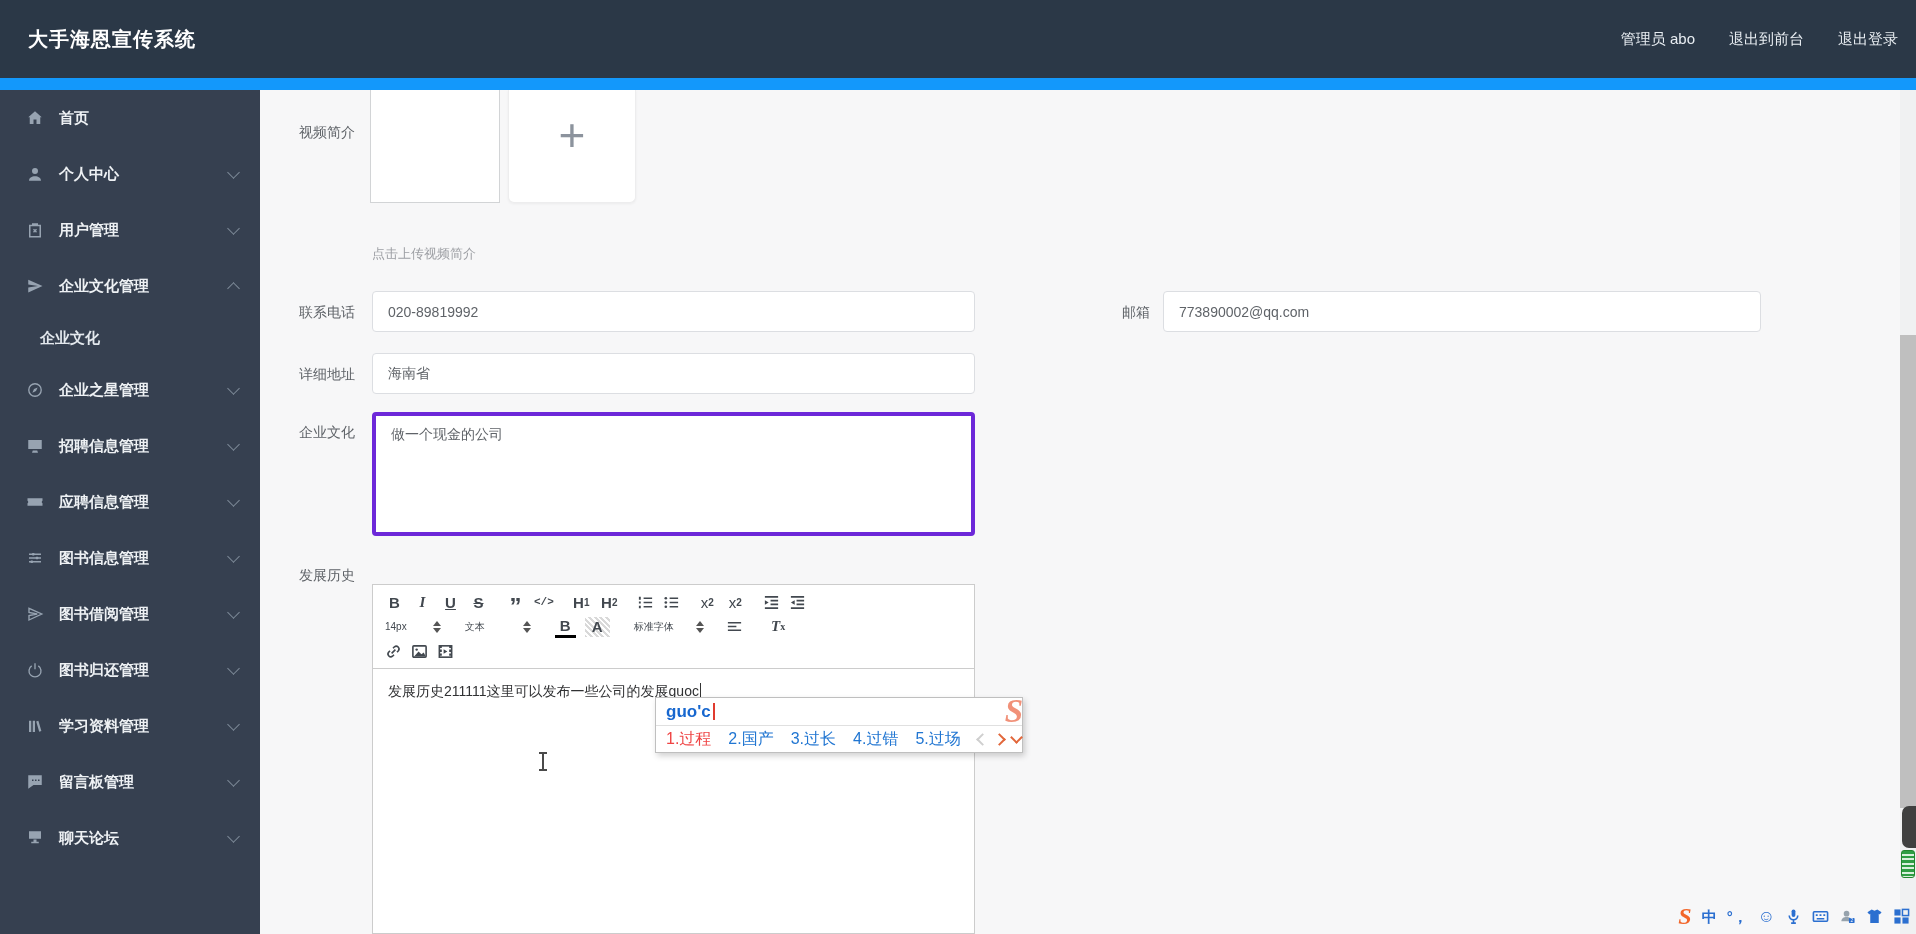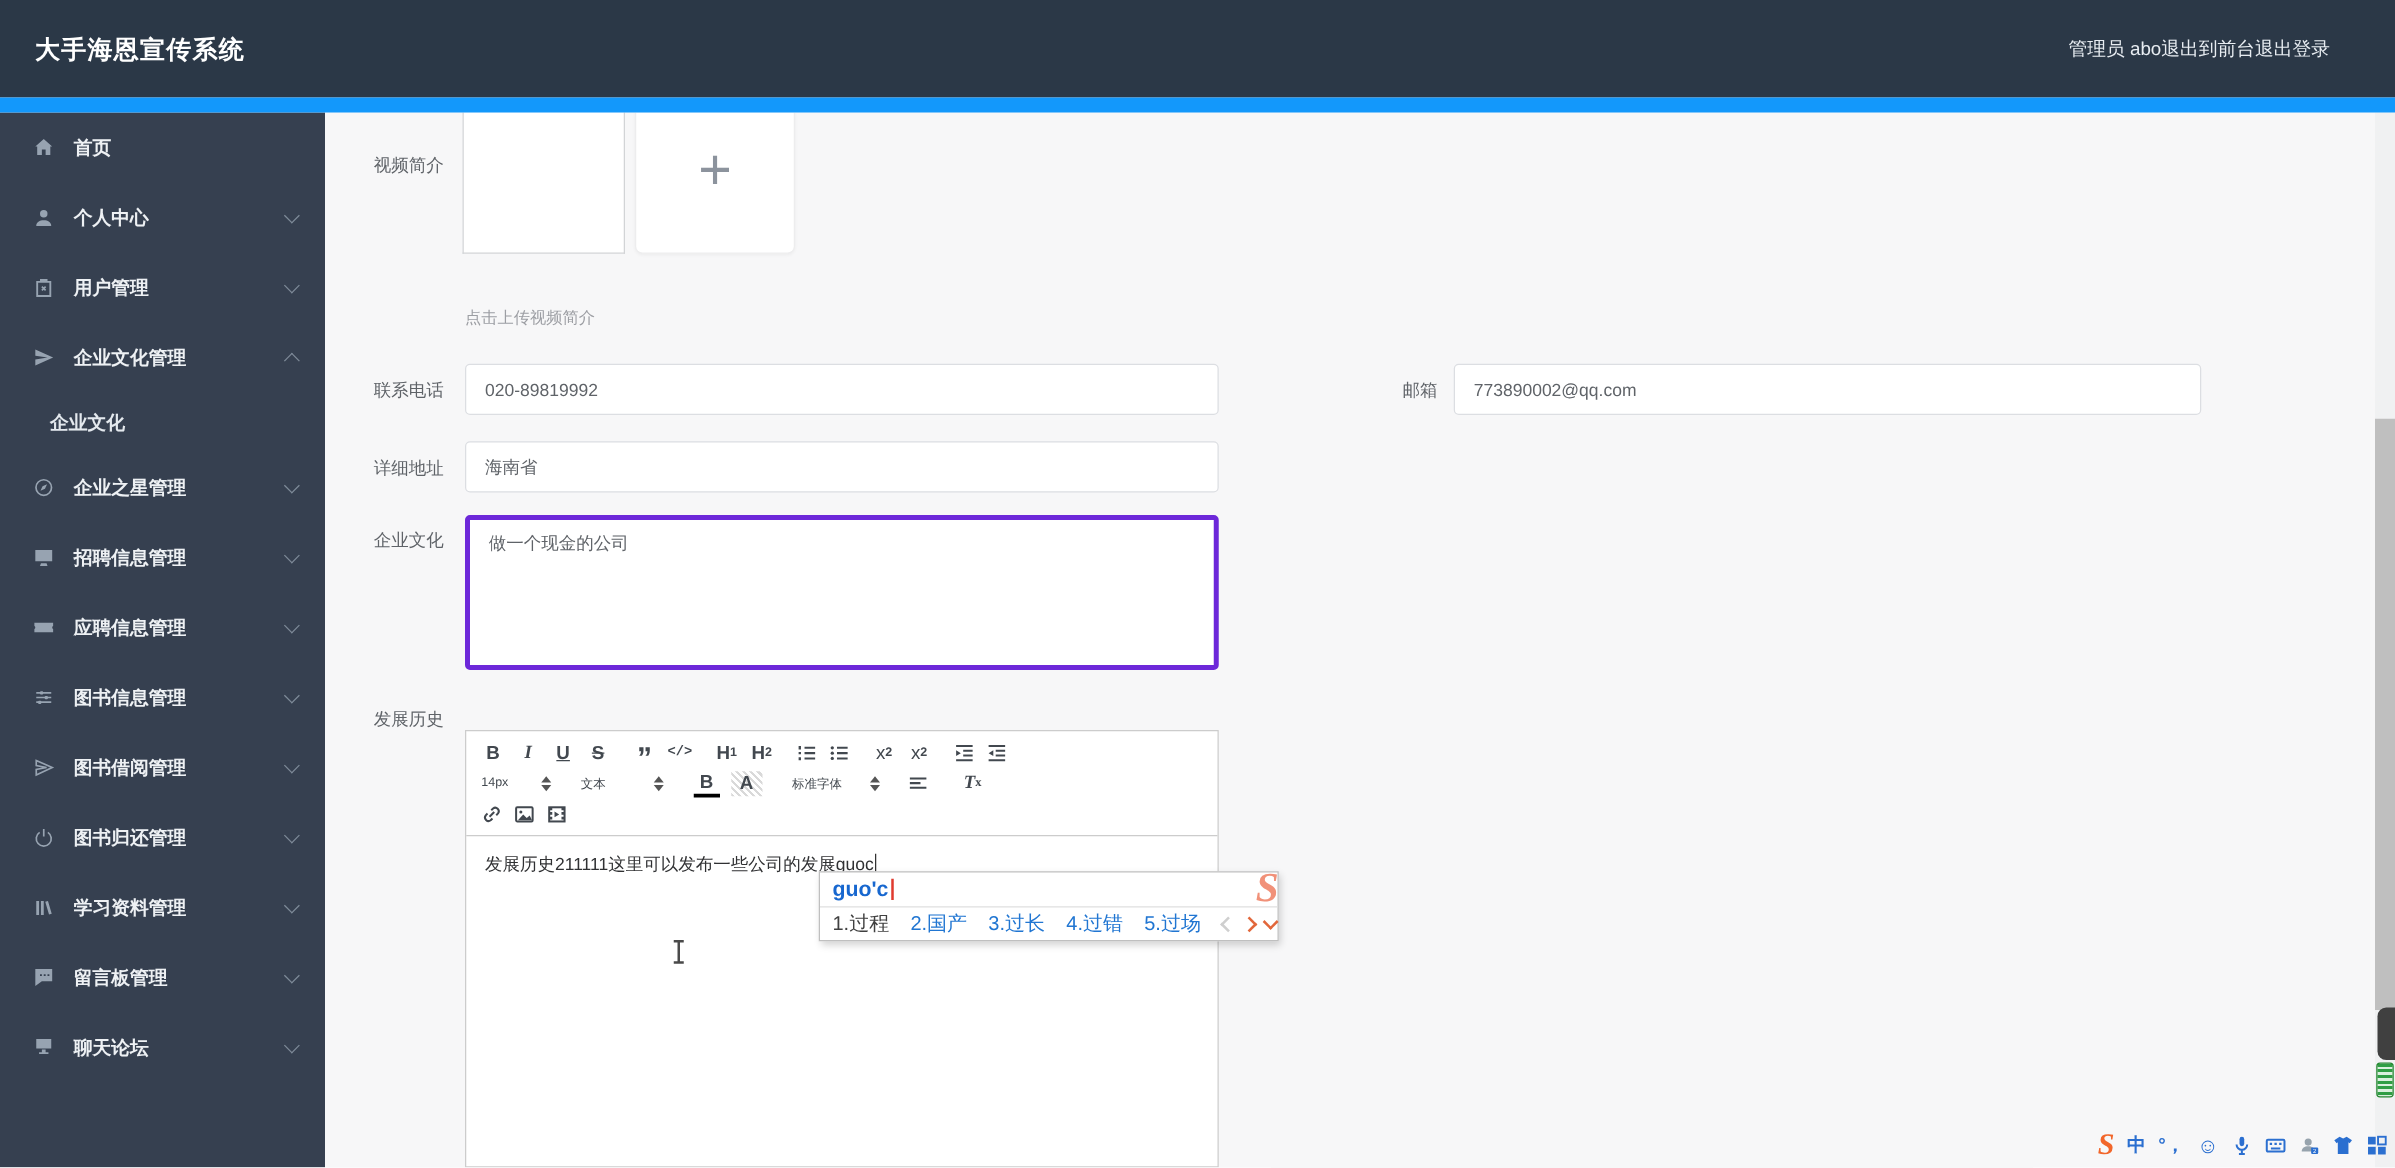--- a/index.html
+++ b/index.html
@@ -1,22 +1,22 @@
 <!DOCTYPE html>
 <html><head>
 <meta charset="utf-8">
 <style>
   html,body{margin:0;padding:0;}
   body{font-family:"Liberation Sans","DejaVu Sans",sans-serif;}
   #app{position:relative;width:1916px;height:934px;background:#f7f7f8;overflow:hidden;}
 
   
-  .topbar{position:absolute;left:0;top:0;width:1916px;height:78px;background:#2b3847;display:flex;align-items:center;justify-content:space-between;padding:0 52px 0 28px;box-sizing:border-box;z-index:6;}
+  .topbar{position:absolute;left:0;top:0;width:1916px;height:78px;background:#2b3847;display:flex;align-items:center;justify-content:space-between;padding:0 18px 0 28px;box-sizing:border-box;z-index:6;}
   .topbar .title{color:#fff;font-size:20px;font-weight:700;letter-spacing:1px;}
-  .topbar .links{display:flex;}
+  .topbar .links{display:flex;gap:34px;}
   .topbar .links span{color:#e8edf2;font-size:15px;cursor:pointer;}
   .bluebar{position:absolute;left:0;top:78px;width:1916px;height:12px;background:#1398fb;z-index:6;}
 
   
   .sidebar{position:absolute;left:0;top:90px;width:260px;height:844px;background:#364050;z-index:5;font-weight:bold;}
   .menu-item{height:56px;display:flex;align-items:center;padding:0 22px 0 26px;color:#eef1f4;font-size:15px;cursor:pointer;}
   .menu-item .sic{width:18px;height:18px;margin-right:15px;color:#97a3b1;flex:0 0 auto;}
   .menu-item .lbl{flex:1 1 auto;}
   .chev{width:8px;height:8px;border-right:1.6px solid #7f8b99;border-bottom:1.6px solid #7f8b99;transform:rotate(45deg);margin-top:-4px;}
   .chev.up{transform:rotate(-135deg);margin-top:4px;}
@@ -64,21 +64,21 @@
   .composing{text-decoration:underline;}
   .ecaret{display:inline-block;width:1.5px;height:15px;background:#333;vertical-align:-2px;margin-left:1px;}
 
   
   .ime-pop{position:absolute;left:655px;top:697px;width:366px;background:#fff;border:1px solid #bfbfbf;box-shadow:2px 3px 6px rgba(0,0,0,.18);z-index:20;}
   .ime-row1{height:27px;display:flex;align-items:center;padding:0 10px;border-bottom:1px solid #e0e0e0;}
   .pinyin{font-size:17px;font-weight:700;color:#1767cf;}
   .rcaret{display:inline-block;width:2px;height:17px;background:#e03b2f;margin-left:2px;}
   .ime-row2{height:26px;display:flex;align-items:center;padding:0 10px;font-size:16px;gap:17px;}
   .cand{color:#2176d2;cursor:pointer;white-space:nowrap;}
-  .cand.first{color:#404040;}
+  .cand.first{color:#ef4444;}
   .ime-nav{display:flex;align-items:center;gap:8px;margin-left:auto;}
   .pchev{width:7px;height:7px;border-right:2px solid #e2673b;border-bottom:2px solid #e2673b;display:inline-block;}
   .pchev.left{transform:rotate(135deg);border-color:#cfcfcf;}
   .pchev.right{transform:rotate(-45deg);}
   .pchev.down{transform:rotate(45deg);margin-top:-3px;}
   .slogo{position:absolute;right:-1px;top:-5px;font-size:33px;font-weight:900;font-style:italic;color:#f0886e;opacity:.92;font-family:"Liberation Serif","DejaVu Serif",serif;}
 
   
   .ibeam{position:absolute;left:538px;top:752px;width:10px;height:19px;}
   .ibeam::before{content:"";position:absolute;left:4.2px;top:1px;bottom:1px;width:1.6px;background:#4a4a4a;}

